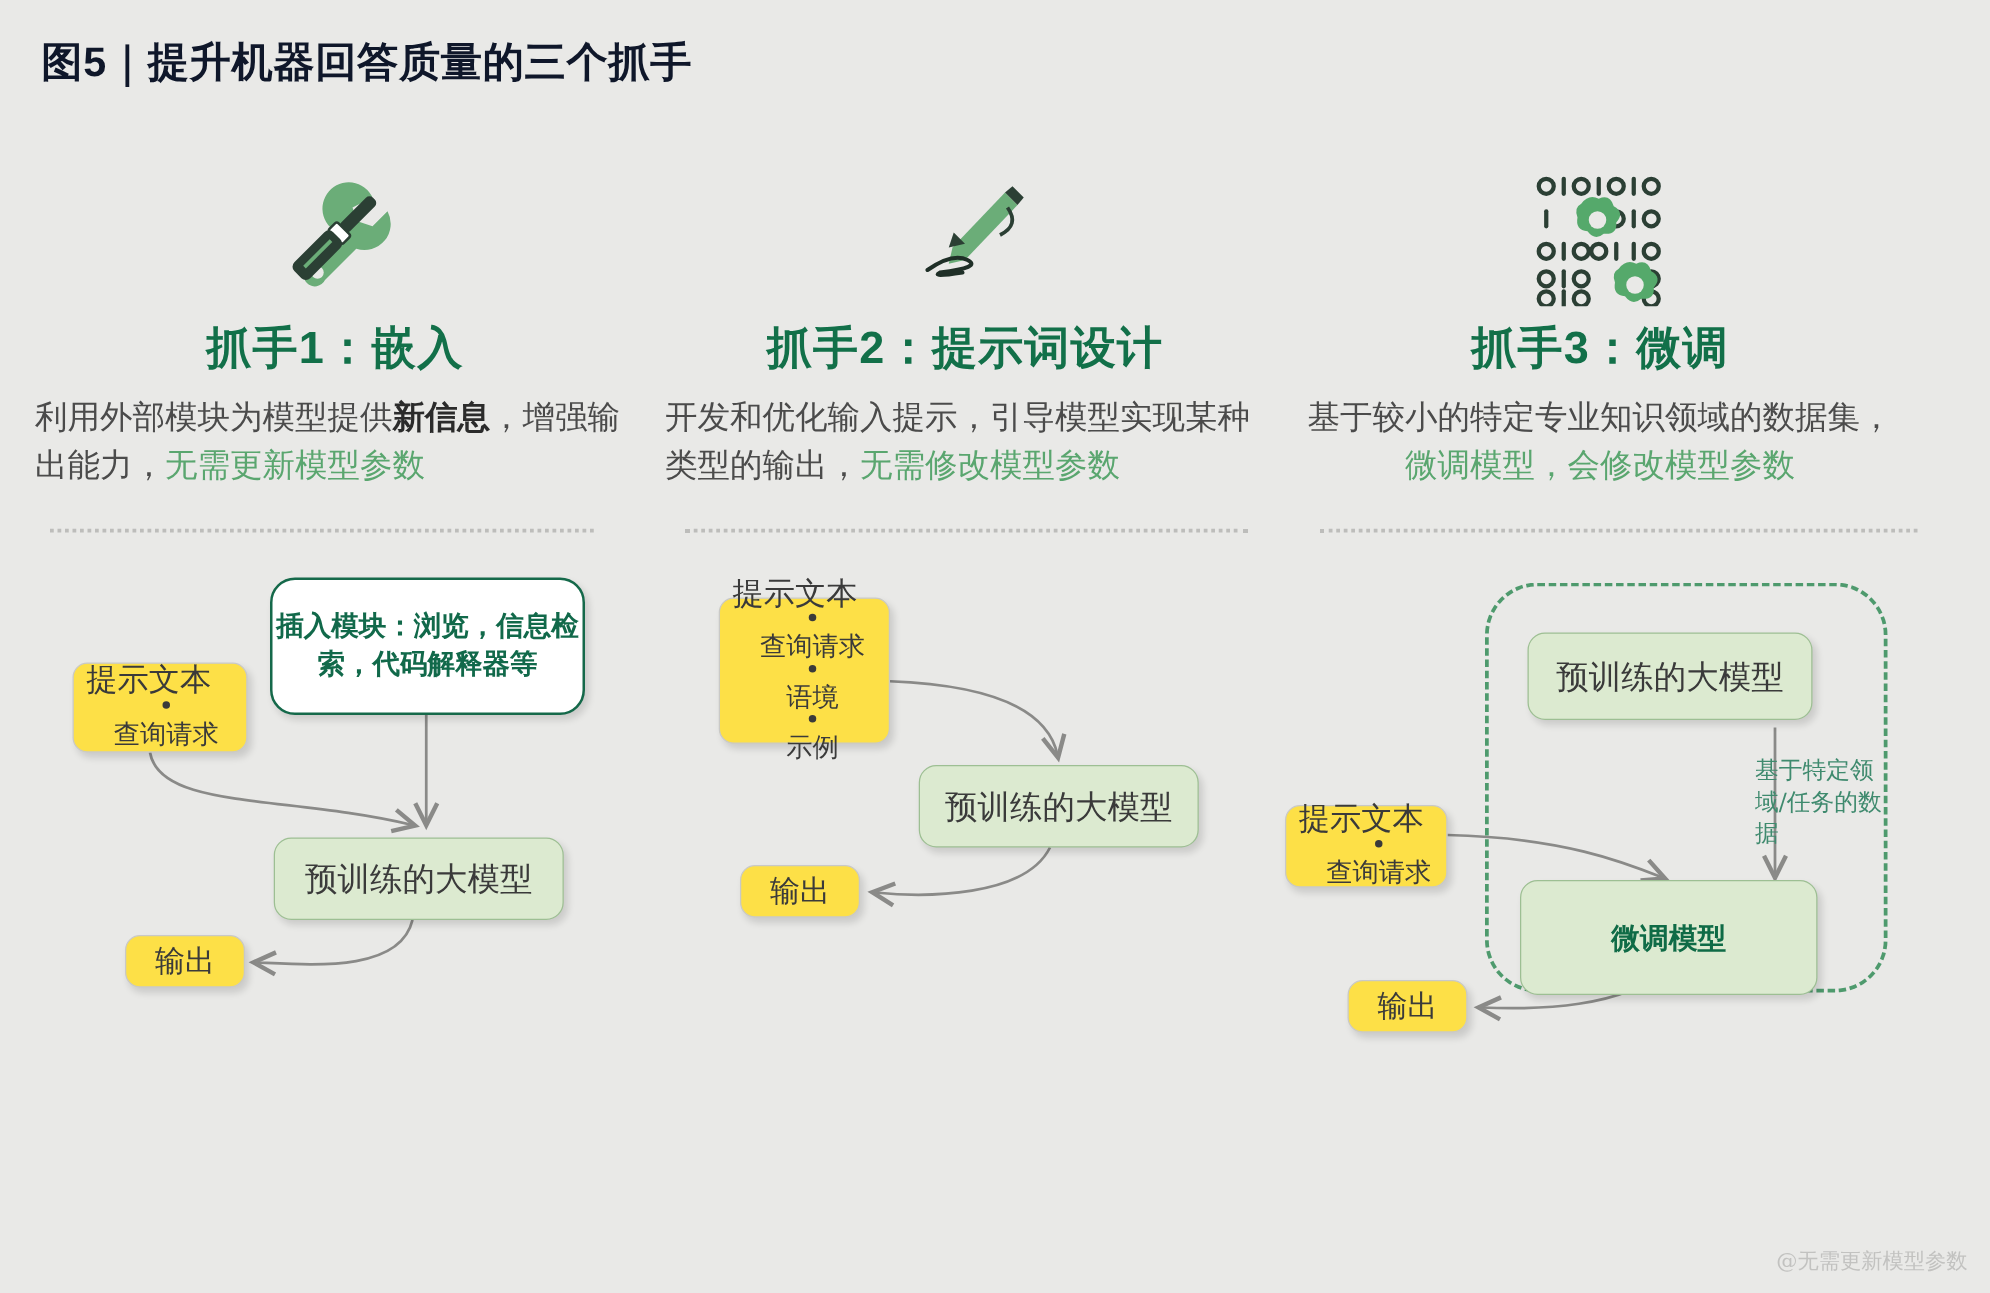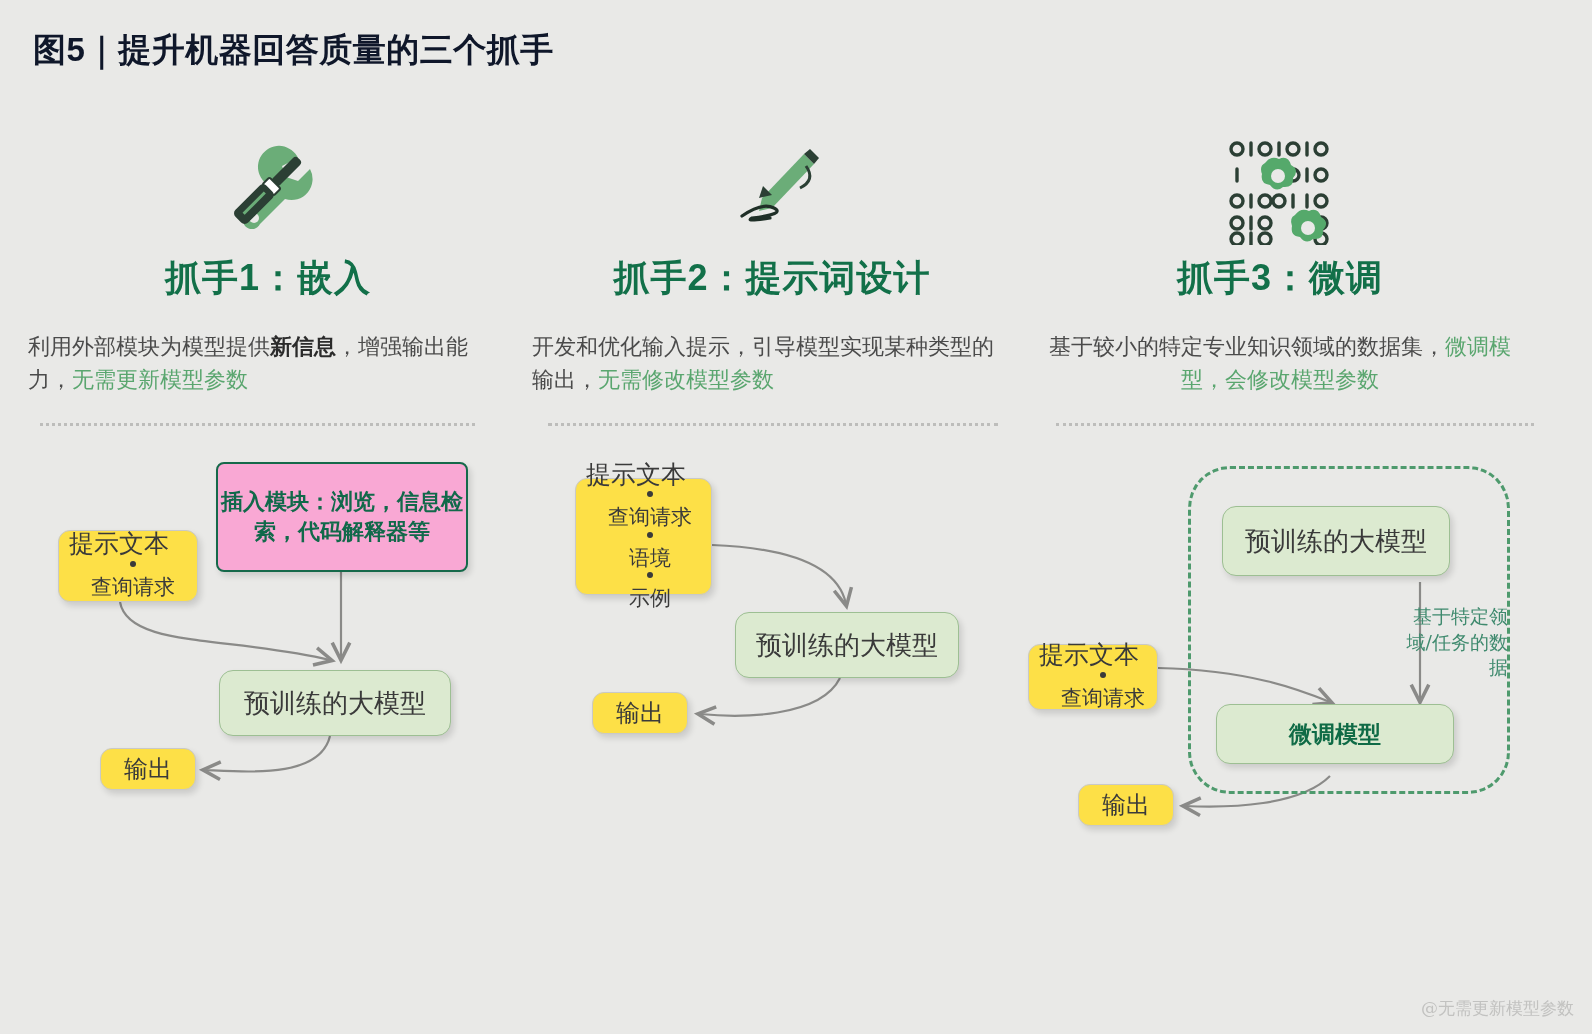--- a/index.html
+++ b/index.html
@@ -27,24 +27,24 @@
   .icon-wrap{height:120px;display:flex;align-items:center;justify-content:center;}
 
   .col-title{
     text-align:center;
     font-size:36px;font-weight:bold;color:#127049;
     margin-top:8px;line-height:1.1;
     letter-spacing:1px;
   }
 
   .col-desc{
-    margin-top:34px;
+    margin-top:16px;
     text-align:center;
-    font-size:22px;line-height:1.5;color:#4b4b4b;
-    font-family:Liberation Mono, monospace;
+    font-size:26px;line-height:1.5;color:#4b4b4b;
+    font-family:Liberation Serif, serif;
   }
   .col-desc .b{font-weight:bold;color:#2b2b2b;}
   .col-desc .g{color:#5aa66f;}
   .col1 .col-desc,.col2 .col-desc{text-align:left;}
   .col3 .col-desc{text-align:center;}
 
   .divider{
     position:absolute;height:0;border-top:3px dotted #bdbdbb;
   }
   .d1{left:40px;top:423px;width:435px;}
@@ -61,22 +61,22 @@
   }
   .box.white{
     background:#fde047;border:1.5px solid #c9c9c7;
     border-radius:12px;
     text-align:right;
   }
   .box.green{
     background:#dcead0;border:1.5px solid #9dbf93;
   }
   .box.greendark{
-    background:#f9a8d4;border:2.5px solid #15694a;
-    border-radius:8px;
+    background:#ffffff;border:2.5px solid #15694a;
+    border-radius:20px;
   }
 
   .b-title{
     font-size:25px;color:#3a3a3a;
     font-family:"DejaVu Serif","Liberation Serif",serif;
     line-height:1.15;
   }
   .b-sub{
     font-size:21px;color:#3a3a3a;
     font-family:"DejaVu Serif","Liberation Serif",serif;
@@ -105,21 +105,21 @@
   }
 
   .dashed-zone{
     position:absolute;box-sizing:border-box;
     border:3px dashed #4e9a6d;border-radius:42px;
   }
   .side-note{
     position:absolute;
     font-size:19px;line-height:1.35;color:#3f8a6e;
     font-family:"DejaVu Serif","Liberation Serif",serif;
-    text-align:right;
+    text-align:left;
   }
 
   svg.arrows{position:absolute;left:0;top:0;width:1592px;height:1034px;pointer-events:none;}
 
   .watermark{
     position:absolute;right:18px;bottom:14px;
     font-size:17px;color:#c2c2c0;
     font-family:"DejaVu Serif","Liberation Serif",serif;
   }
 </style>
@@ -293,21 +293,21 @@
   </div>
 
   <div class="dashed-zone" style="left:1188px;top:466px;width:322px;height:328px;"></div>
 
   <div class="box green" style="left:1222px;top:506px;width:228px;height:70px;">
     <div class="model-label">预训练的大模型</div>
   </div>
 
   <div class="side-note" style="left:1404px;top:604px;width:104px;">基于特定领域/任务的数据</div>
 
-  <div class="box green" style="left:1216px;top:704px;width:238px;height:60px;">
+  <div class="box green" style="left:1216px;top:704px;width:238px;height:92px;">
     <div class="tuned-label">微调模型</div>
   </div>
 
   <div class="box white" style="left:1028px;top:644px;width:130px;height:66px;align-items:flex-start;padding:6px 10px;">
     <div class="b-title">提示文本</div>
     <div class="bullets">
       <div class="bullet">
         <span class="dot"></span>
         <span class="b-sub">查询请求</span>
       </div>

